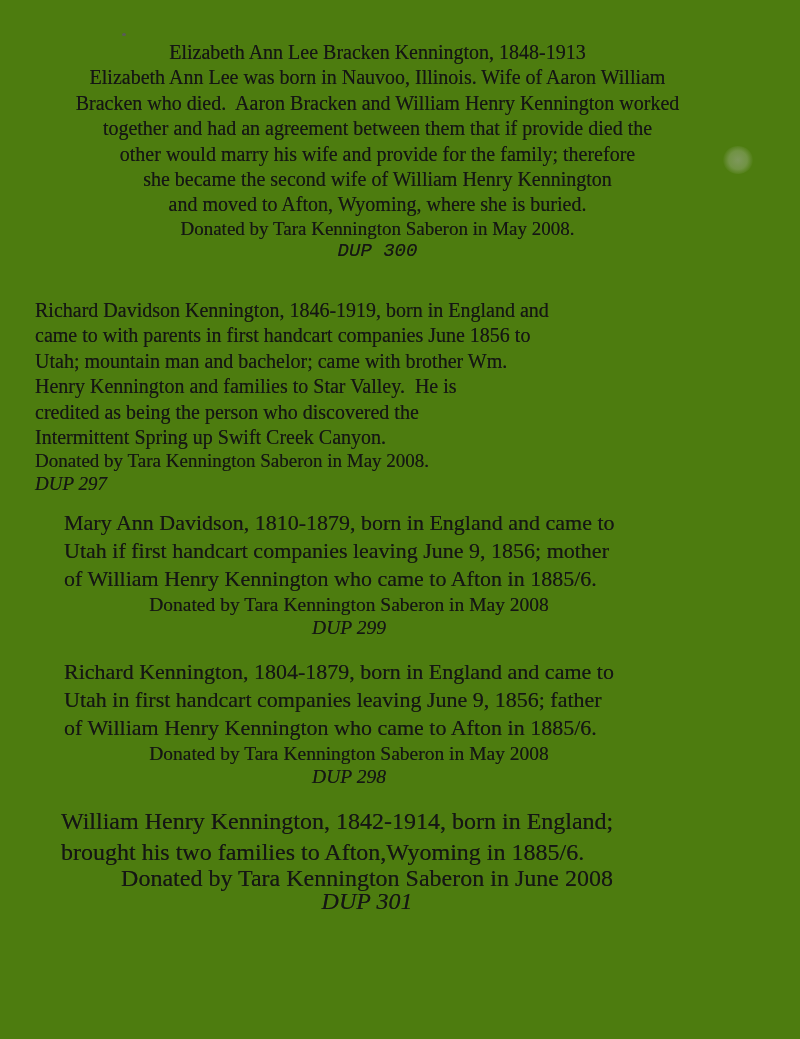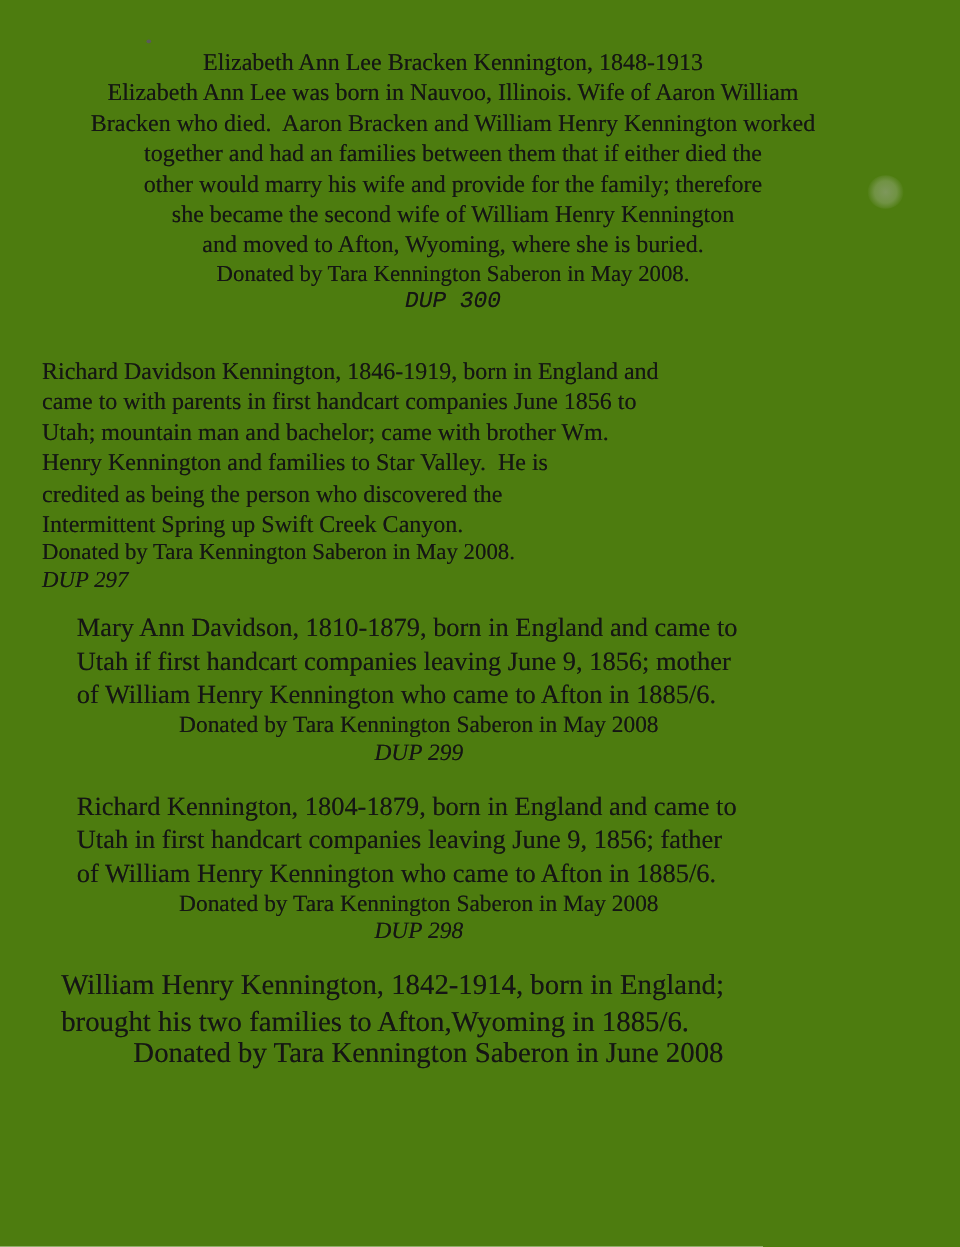--- a/index.html
+++ b/index.html
@@ -65,21 +65,21 @@
     font-size: 22px; line-height: 28px;
     text-align: left;
   }
   #entry-3 .donated, #entry-3 .dup {
     width: 570px; text-align: center;
     font-size: 19.5px; line-height: 23px;
   }
 
   
   #entry-4 {
-    left: 51px; top: 806px; width: 690px;
+    left: 61px; top: 806px; width: 690px;
     font-size: 24px; line-height: 30.5px;
     text-align: left;
   }
   #entry-4 .donated, #entry-4 .dup {
     width: 612px; text-align: center;
     font-size: 24px; line-height: 23px;
   }
 
   
   .speck {
@@ -105,21 +105,21 @@
 
 <div class="page">
 
   <div class="speck"></div>
   <div class="smudge"></div>
 
   <section class="entry" id="entry-0">
     <span class="line">Elizabeth Ann Lee Bracken Kennington, 1848-1913</span>
     <span class="line">Elizabeth Ann Lee was born in Nauvoo, Illinois. Wife of Aaron William</span>
     <span class="line">Bracken who died.&nbsp; Aaron Bracken and William Henry Kennington worked</span>
-    <span class="line">together and had an families between them that if either died the</span>
+    <span class="line">together and had an agreement between them that if provide died the</span>
     <span class="line">other would marry his wife and provide for the family; therefore</span>
     <span class="line">she became the second wife of William Henry Kennington</span>
     <span class="line">and moved to Afton, Wyoming, where she is buried.</span>
     <span class="donated">Donated by Tara Kennington Saberon in May 2008.</span>
     <span class="dup">DUP 300</span>
   </section>
 
   <section class="entry" id="entry-1">
     <span class="line">Richard Davidson Kennington, 1846-1919, born in England and</span>
     <span class="line">came to with parents in first handcart companies June 1856 to</span>
@@ -144,15 +144,16 @@
     <span class="line">Utah in first handcart companies leaving June 9, 1856; father</span>
     <span class="line">of William Henry Kennington who came to Afton in 1885/6.</span>
     <span class="donated">Donated by Tara Kennington Saberon in May 2008</span>
     <span class="dup">DUP 298</span>
   </section>
 
   <section class="entry" id="entry-4">
     <span class="line">William Henry Kennington, 1842-1914, born in England;</span>
     <span class="line">brought his two families to Afton,Wyoming in 1885/6.</span>
     <span class="donated">Donated by Tara Kennington Saberon in June 2008</span>
+    <span class="dup">DUP 301</span>
   </section>
 
 </div>
 
 </body></html>

